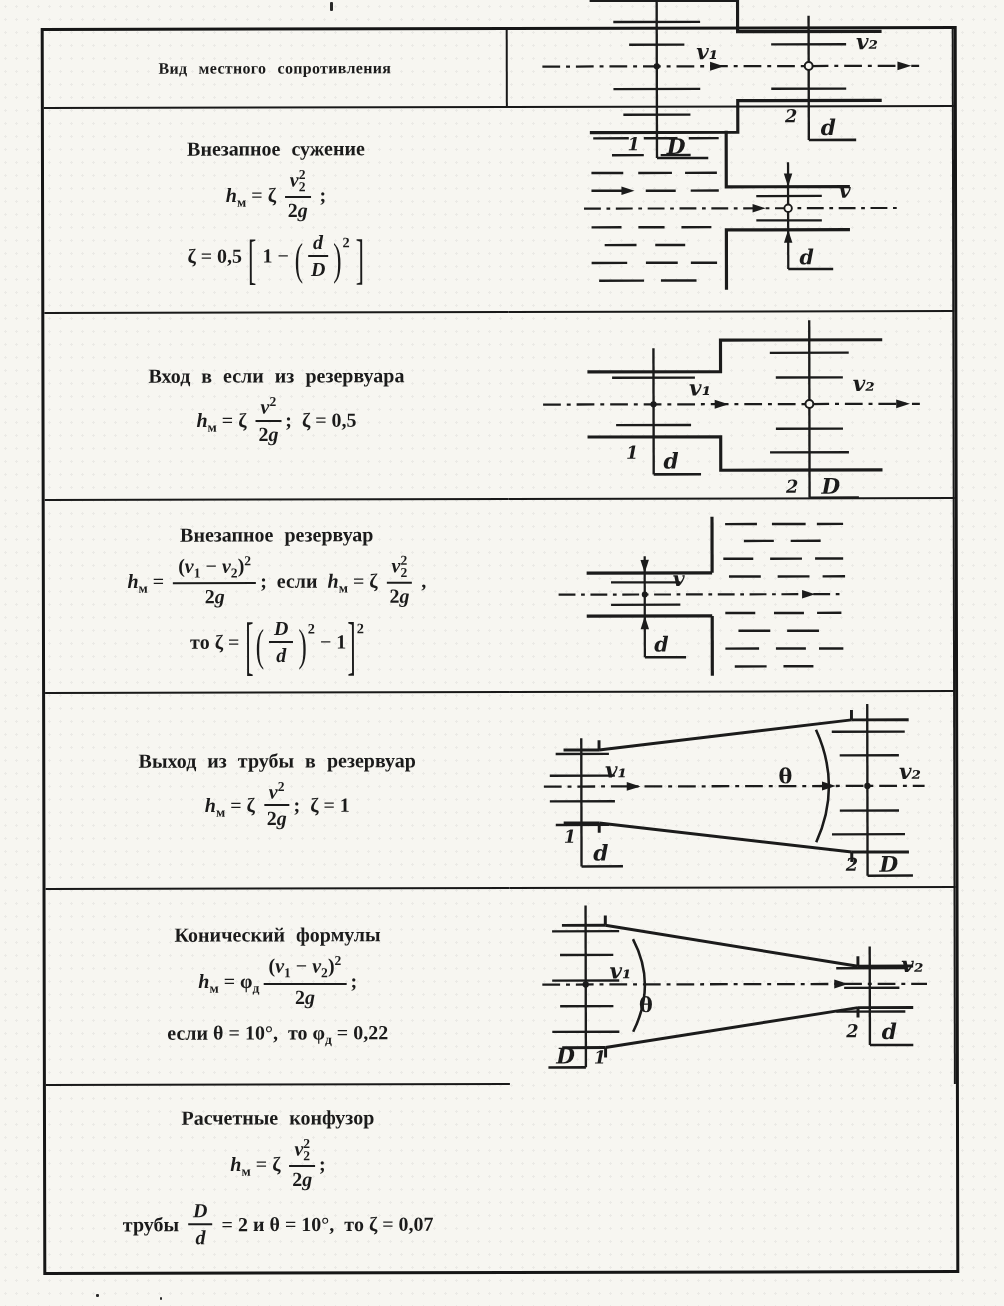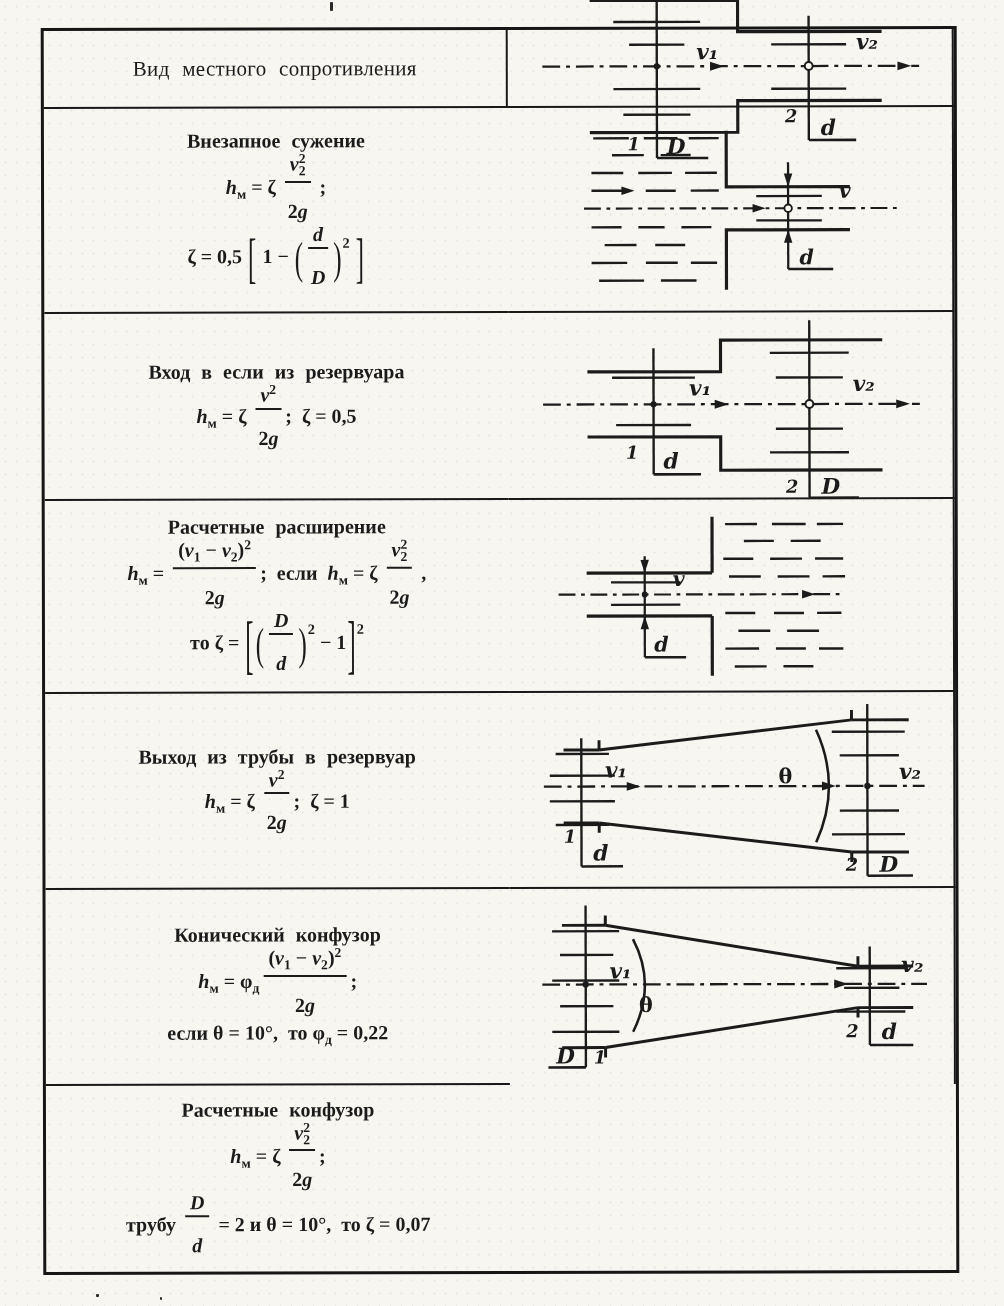--- a/index.html
+++ b/index.html
@@ -17,32 +17,32 @@
     display:grid;
     grid-template-columns:464px 446px;
     grid-template-rows:78px 205px 187px 193px 196px 196px 186px;
     border:3px solid #161616;
     transform:rotate(-0.12deg);
     background:transparent;
   }
   .cell{border-bottom:2px solid #191919;display:flex;align-items:center;justify-content:center;overflow:visible;}
   .c-left{border-right:2px solid #191919;}
   .last{border-bottom:none;}
-  .hcell{font-weight:400;font-size:21px;word-spacing:7px;letter-spacing:0.3px;}
-  .fcell{flex-direction:column;gap:2px;padding:4px 6px;text-align:center;}
+  .hcell{font-weight:700;font-size:16px;word-spacing:7px;letter-spacing:0.3px;}
+  .fcell{flex-direction:column;gap:10px;padding:4px 6px;text-align:center;}
   .ftitle{font-weight:700;font-size:20px;word-spacing:6px;}
   .fline{font-weight:700;font-size:20px;line-height:1.25;white-space:nowrap;}
   .fline i{font-style:italic;}
   .fline sub{font-size:0.68em;vertical-align:-0.35em;}
   .fline sup{font-size:0.68em;vertical-align:0.55em;}
   .fline sup.hi{font-size:0.72em;vertical-align:1.05em;}
   .fline sub + sup{margin-left:-0.5em;}
   .frac{display:inline-block;vertical-align:middle;text-align:center;margin:0 4px;transform:translateY(-0.12em);}
   .num{display:block;border-bottom:2px solid currentColor;padding:0 5px 2px;line-height:1.05;}
-  .den{display:block;padding-top:18px;line-height:1.05;}
+  .den{display:block;padding-top:2px;line-height:1.05;}
   .big{display:inline-block;vertical-align:middle;line-height:1;font-size:1.25em;font-weight:400;padding:0 1px;transform-origin:50% 50%;}
   .dcell svg{display:block;}
   .dsvg{width:434px;height:auto;}
   .short .dsvg{width:412px;}
   .dln{stroke:#1b1b1b;fill:none;}
   .dl{font-family:"DejaVu Serif","Liberation Serif",serif;font-style:italic;font-weight:700;font-size:22px;fill:#1b1b1b;}
   .dn{font-family:"DejaVu Serif","Liberation Serif",serif;font-style:italic;font-weight:700;font-size:18px;fill:#1b1b1b;}
   .dg{font-family:"DejaVu Serif","Liberation Serif",serif;font-weight:700;font-size:21px;fill:#1b1b1b;}
   .arr{fill:#1b1b1b;stroke:none;}
 </style>
@@ -176,21 +176,21 @@
       <circle cx="300" cy="97" r="4" fill="#f7f6f1" stroke="#1b1b1b" stroke-width="2"></circle>
       <text class="dl" x="178" y="88">v₁</text>
       <text class="dl" x="344" y="84">v₂</text>
       <text class="dn" x="114" y="152">1</text>
       <text class="dl" x="152" y="162">d</text>
       <text class="dn" x="276" y="187">2</text>
       <text class="dl" x="312" y="188">D</text>
     </svg>
   </div>
   <div class="cell fcell">
-    <div class="ftitle">Расчетные расширение</div>
+    <div class="ftitle">Внезапное резервуар</div>
     <div class="fline"><i>h</i><sub>м</sub><span> = </span><span class="frac"><span class="num"><span>(</span><i>v</i><sub>1</sub><span> − </span><i>v</i><sub>2</sub><span>)</span><sup>2</sup></span><span class="den"><span>2</span><i>g</i></span></span><span>;&nbsp; если&nbsp; </span><i>h</i><sub>м</sub><span> = ζ </span><span class="frac"><span class="num"><i>v</i><sub>2</sub><sup>2</sup></span><span class="den"><span>2</span><i>g</i></span></span><span> ,</span></div>
     <div class="fline"><span>то ζ = </span><span class="big" style="transform: scaleY(2.6);">[</span><span class="big" style="transform: scaleY(1.8);">(</span><span class="frac"><span class="num"><i>D</i></span><span class="den"><i>d</i></span></span><span class="big" style="transform: scaleY(1.8);">)</span><sup class="hi">2</sup><span> − 1</span><span class="big" style="transform: scaleY(2.6);">]</span><sup class="hi">2</sup></div>
   </div>
 
   <div class="cell dcell c-left short">
     <svg class="dsvg" viewBox="0 0 440 196">
       <g class="dln" stroke-width="3.4">
         <line x1="66" y1="74" x2="200" y2="74"></line>
         <line x1="66" y1="120" x2="200" y2="120"></line>
         <line x1="200" y1="14" x2="200" y2="74"></line>
@@ -277,21 +277,21 @@
       <text class="dg" x="268" y="92">θ</text>
       <text class="dl" x="92" y="86">v₁</text>
       <text class="dl" x="390" y="88">v₂</text>
       <text class="dn" x="50" y="152">1</text>
       <text class="dl" x="80" y="170">d</text>
       <text class="dn" x="336" y="181">2</text>
       <text class="dl" x="370" y="182">D</text>
     </svg>
   </div>
   <div class="cell fcell">
-    <div class="ftitle">Конический конфузор</div>
+    <div class="ftitle">Конический формулы</div>
     <div class="fline"><i>h</i><sub>м</sub><span> = φ</span><sub>д</sub><span class="frac"><span class="num"><span>(</span><i>v</i><sub>1</sub><span> − </span><i>v</i><sub>2</sub><span>)</span><sup>2</sup></span><span class="den"><span>2</span><i>g</i></span></span><span>;</span></div>
     <div class="fline"><span>если θ = 10°,&nbsp; то φ</span><sub>д</sub><span> = 0,22</span></div>
   </div>
 
   <div class="cell dcell c-left last">
     <svg class="dsvg" viewBox="0 0 440 196">
       <g class="dln" stroke-width="3">
         <line x1="48" y1="36" x2="92" y2="36"></line>
         <line x1="48" y1="160" x2="92" y2="160"></line>
         <line x1="92" y1="36" x2="348" y2="78"></line>
@@ -328,16 +328,16 @@
       <text class="dl" x="392" y="84">v₂</text>
       <text class="dl" x="42" y="176">D</text>
       <text class="dn" x="80" y="176">1</text>
       <text class="dn" x="336" y="150">2</text>
       <text class="dl" x="372" y="152">d</text>
     </svg>
   </div>
   <div class="cell fcell last">
     <div class="ftitle">Расчетные конфузор</div>
     <div class="fline"><i>h</i><sub>м</sub><span> = ζ </span><span class="frac"><span class="num"><i>v</i><sub>2</sub><sup>2</sup></span><span class="den"><span>2</span><i>g</i></span></span><span>;</span></div>
-    <div class="fline"><span>трубу </span><span class="frac"><span class="num"><i>D</i></span><span class="den"><i>d</i></span></span><span> = 2 и θ = 10°,&nbsp; то ζ = 0,07</span></div>
+    <div class="fline"><span>трубы </span><span class="frac"><span class="num"><i>D</i></span><span class="den"><i>d</i></span></span><span> = 2 и θ = 10°,&nbsp; то ζ = 0,07</span></div>
   </div>
 
 </div>
 
 </body></html>

